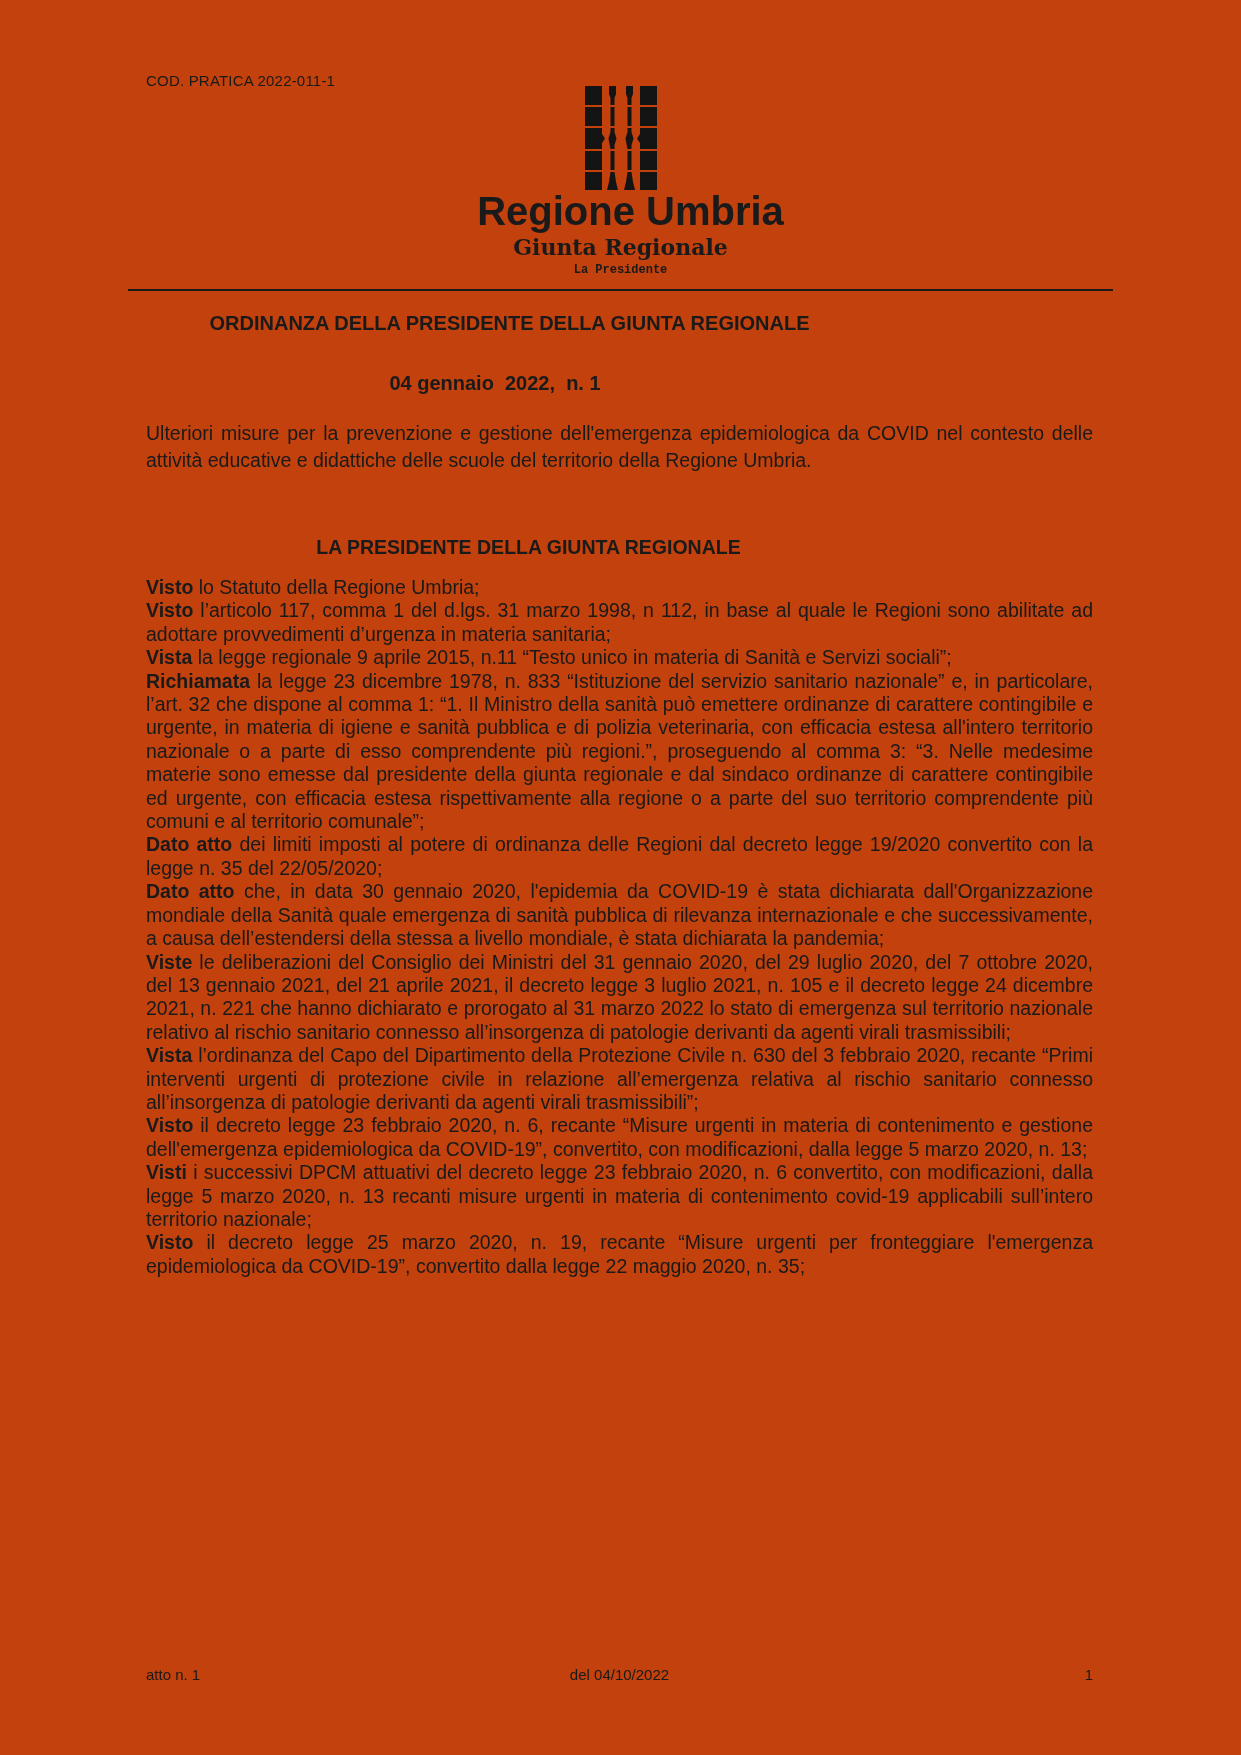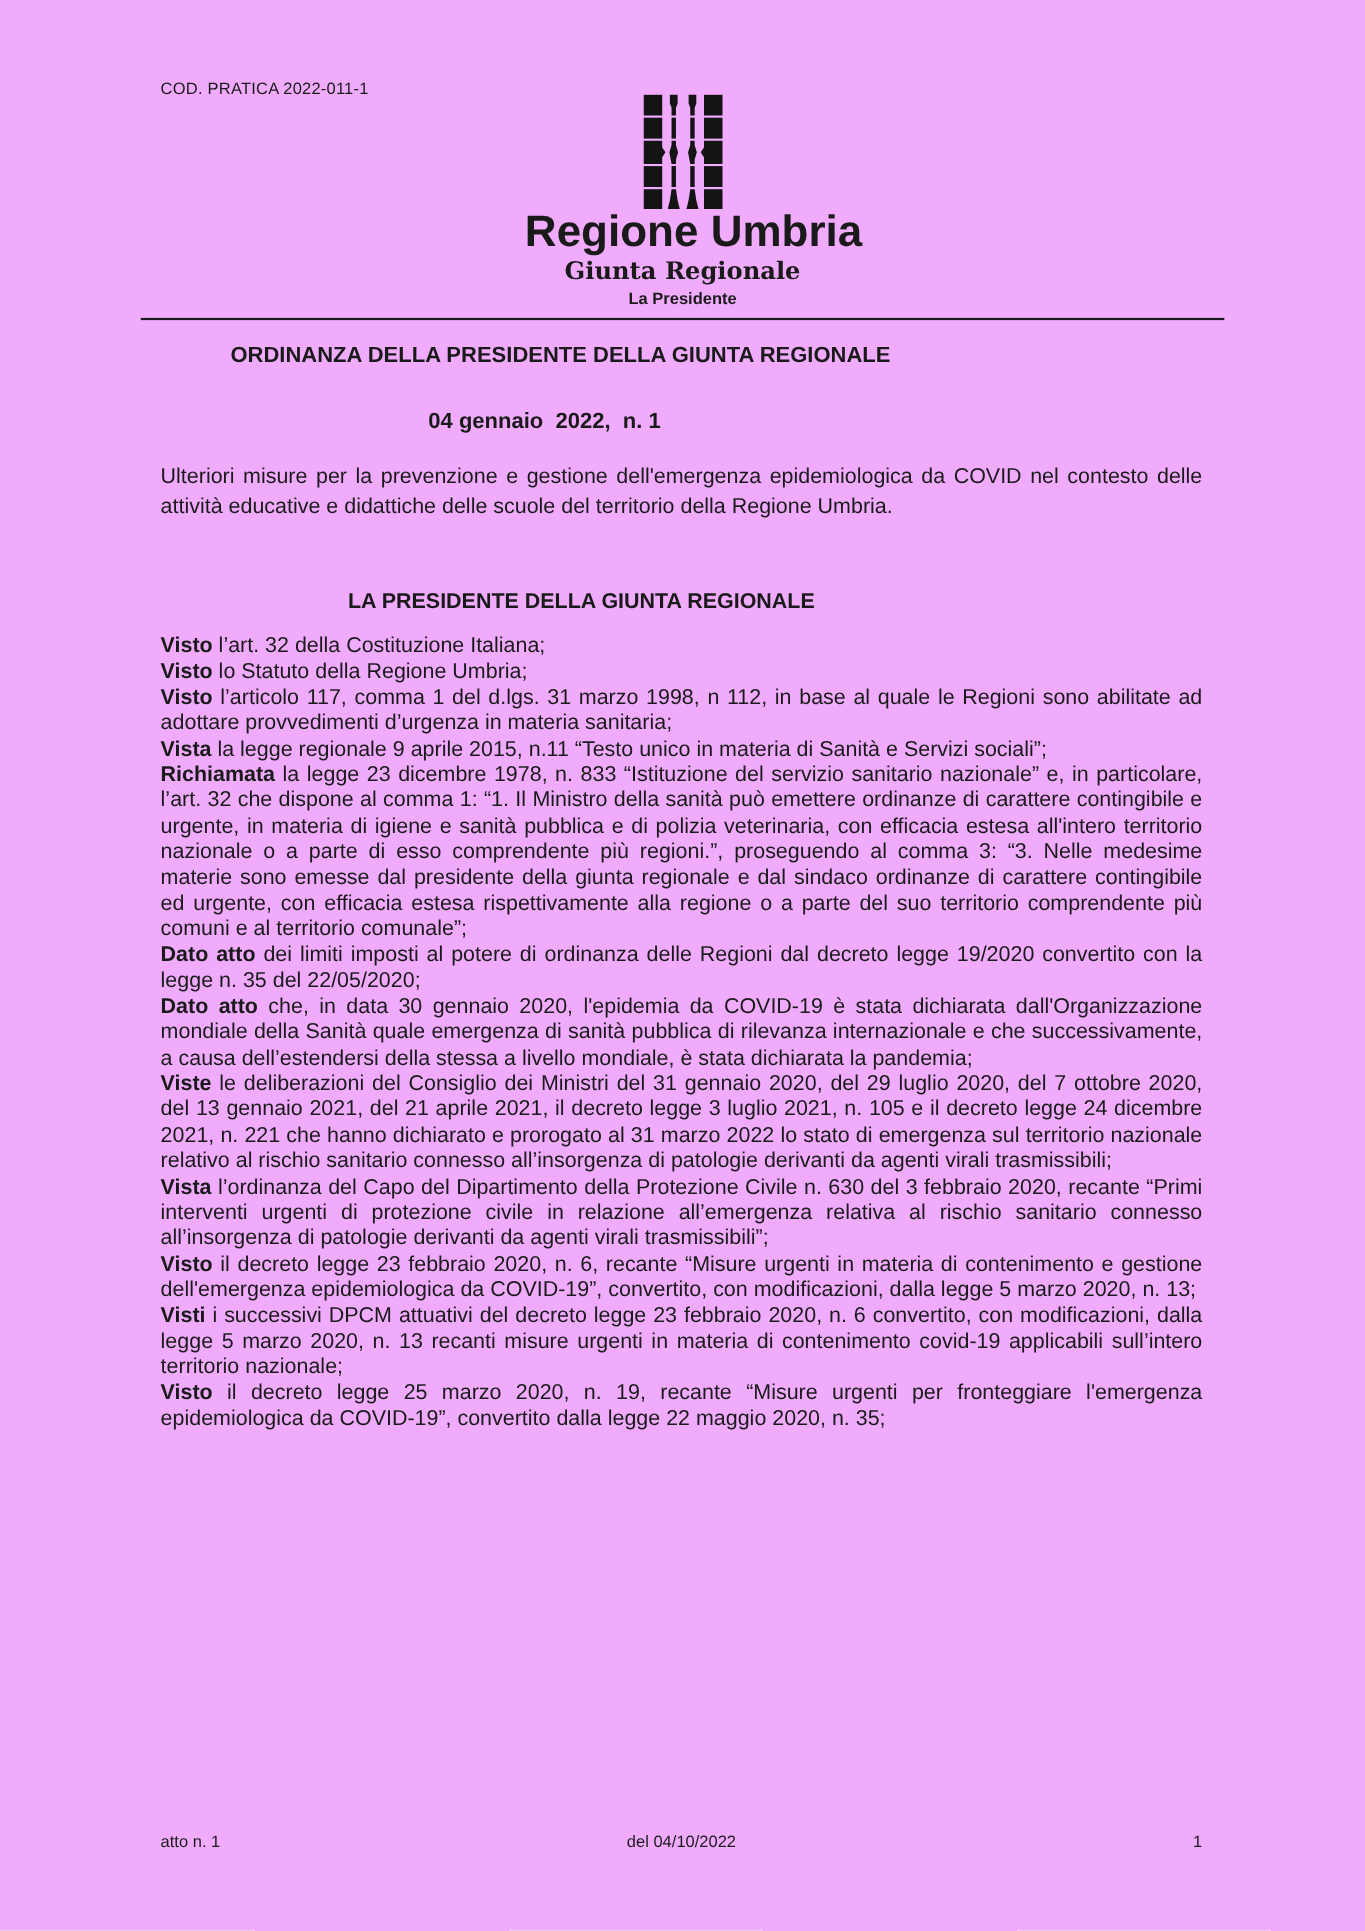--- a/index.html
+++ b/index.html
@@ -1,19 +1,19 @@
 <!DOCTYPE html>
 <html><head>
 <meta charset="utf-8">
 <style>
   html,body{margin:0;padding:0;background:#e8e8e8;}
   .page{
     position:relative;
     width:1241px;height:1755px;
-    background:#f0abfc;
+    background:#c2410c;
     margin:0 auto;
     font-family:"Liberation Sans", sans-serif;
     color:#1a1a1a;
     overflow:hidden;
   }
   .cod-pratica{
     position:absolute;left:146px;top:72px;
     font-size:15px;letter-spacing:0.2px;
   }
   .header-block{
@@ -23,22 +23,22 @@
   .logo{display:block;margin:0 auto;}
   .org-name{
     font-size:40px;font-weight:bold;line-height:1.05;
     margin-top:0px;letter-spacing:0px;padding-left:20px;
   }
   .org-unit{
     font-family:"DejaVu Serif", serif;
     font-size:22px;font-weight:bold;margin-top:4px;line-height:1.05;
   }
   .org-role{
-    font-family:Liberation Sans, sans-serif;
-    font-size:15px;font-weight:bold;margin-top:5px;line-height:1.1;
+    font-family:Liberation Mono, monospace;
+    font-size:12px;font-weight:bold;margin-top:5px;line-height:1.1;
   }
   .rule{
     position:absolute;left:128px;top:289px;width:985px;height:2px;
     background:#1a1a1a;
   }
   .doc-title{
     position:absolute;left:0;top:312px;width:1019px;
     text-align:center;font-size:20px;font-weight:bold;
   }
   .date-line{
@@ -111,21 +111,20 @@
 
   <div class="doc-title">ORDINANZA DELLA PRESIDENTE DELLA GIUNTA REGIONALE</div>
 
   <div class="date-line">04 gennaio&nbsp; 2022,&nbsp; n. 1</div>
 
   <div class="subject">Ulteriori misure per la prevenzione e gestione dell'emergenza epidemiologica da COVID nel contesto delle attività educative e didattiche delle scuole del territorio della Regione Umbria.</div>
 
   <div class="section-heading">LA PRESIDENTE DELLA GIUNTA REGIONALE</div>
 
   <div class="body-text">
-    <p><b>Visto</b><span> l’art. 32 della Costituzione Italiana;</span></p>
     <p><b>Visto</b><span> lo Statuto della Regione Umbria;</span></p>
     <p><b>Visto</b><span> l’articolo 117, comma 1 del d.lgs. 31 marzo 1998, n 112, in base al quale le Regioni sono abilitate ad adottare provvedimenti d’urgenza in materia sanitaria;</span></p>
     <p><b>Vista</b><span> la legge regionale 9 aprile 2015, n.11 “Testo unico in materia di Sanità e Servizi sociali”;</span></p>
     <p><b>Richiamata</b><span> la legge 23 dicembre 1978, n. 833 “Istituzione del servizio sanitario nazionale” e, in particolare, l’art. 32 che dispone al comma 1: “1. Il Ministro della sanità può emettere ordinanze di carattere contingibile e urgente, in materia di igiene e sanità pubblica e di polizia veterinaria, con efficacia estesa all'intero territorio nazionale o a parte di esso comprendente più regioni.”, proseguendo al comma 3: “3. Nelle medesime materie sono emesse dal presidente della giunta regionale e dal sindaco ordinanze di carattere contingibile ed urgente, con efficacia estesa rispettivamente alla regione o a parte del suo territorio comprendente più comuni e al territorio comunale”;</span></p>
     <p><b>Dato atto</b><span> dei limiti imposti al potere di ordinanza delle Regioni dal decreto legge 19/2020 convertito con la legge n. 35 del 22/05/2020;</span></p>
     <p><b>Dato atto</b><span> che, in data 30 gennaio 2020, l'epidemia da COVID-19 è stata dichiarata dall'Organizzazione mondiale della Sanità quale emergenza di sanità pubblica di rilevanza internazionale e che successivamente, a causa dell’estendersi della stessa a livello mondiale, è stata dichiarata la pandemia;</span></p>
     <p><b>Viste</b><span> le deliberazioni del Consiglio dei Ministri del 31 gennaio 2020, del 29 luglio 2020, del 7 ottobre 2020, del 13 gennaio 2021, del 21 aprile 2021, il decreto legge 3 luglio 2021, n. 105 e il decreto legge 24 dicembre 2021, n. 221 che hanno dichiarato e prorogato al 31 marzo 2022 lo stato di emergenza sul territorio nazionale relativo al rischio sanitario connesso all’insorgenza di patologie derivanti da agenti virali trasmissibili;</span></p>
     <p><b>Vista</b><span> l’ordinanza del Capo del Dipartimento della Protezione Civile n. 630 del 3 febbraio 2020, recante “Primi interventi urgenti di protezione civile in relazione all’emergenza relativa al rischio sanitario connesso all’insorgenza di patologie derivanti da agenti virali trasmissibili”;</span></p>
     <p><b>Visto</b><span> il decreto legge 23 febbraio 2020, n. 6, recante “Misure urgenti in materia di contenimento e gestione dell'emergenza epidemiologica da COVID-19”, convertito, con modificazioni, dalla legge 5 marzo 2020, n. 13;</span></p>
     <p><b>Visti</b><span> i successivi DPCM attuativi del decreto legge 23 febbraio 2020, n. 6 convertito, con modificazioni, dalla legge 5 marzo 2020, n. 13 recanti misure urgenti in materia di contenimento covid-19 applicabili sull’intero territorio nazionale;</span></p>

